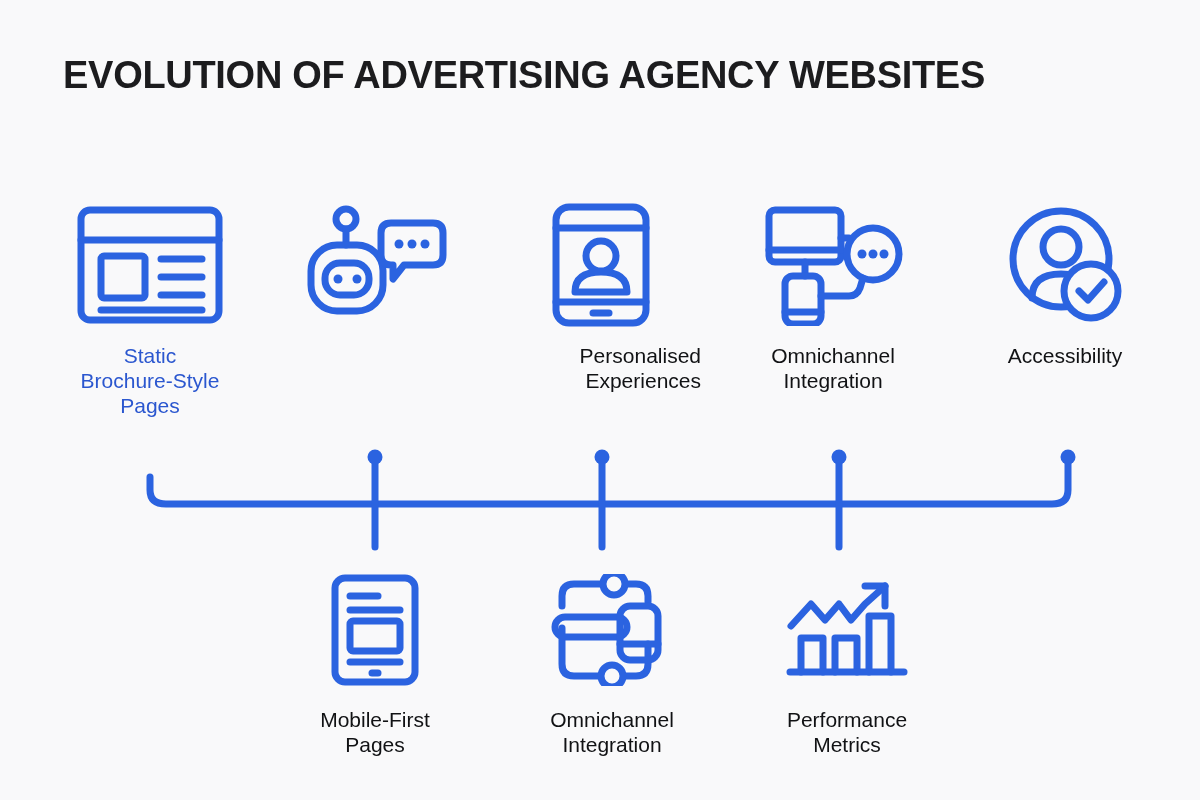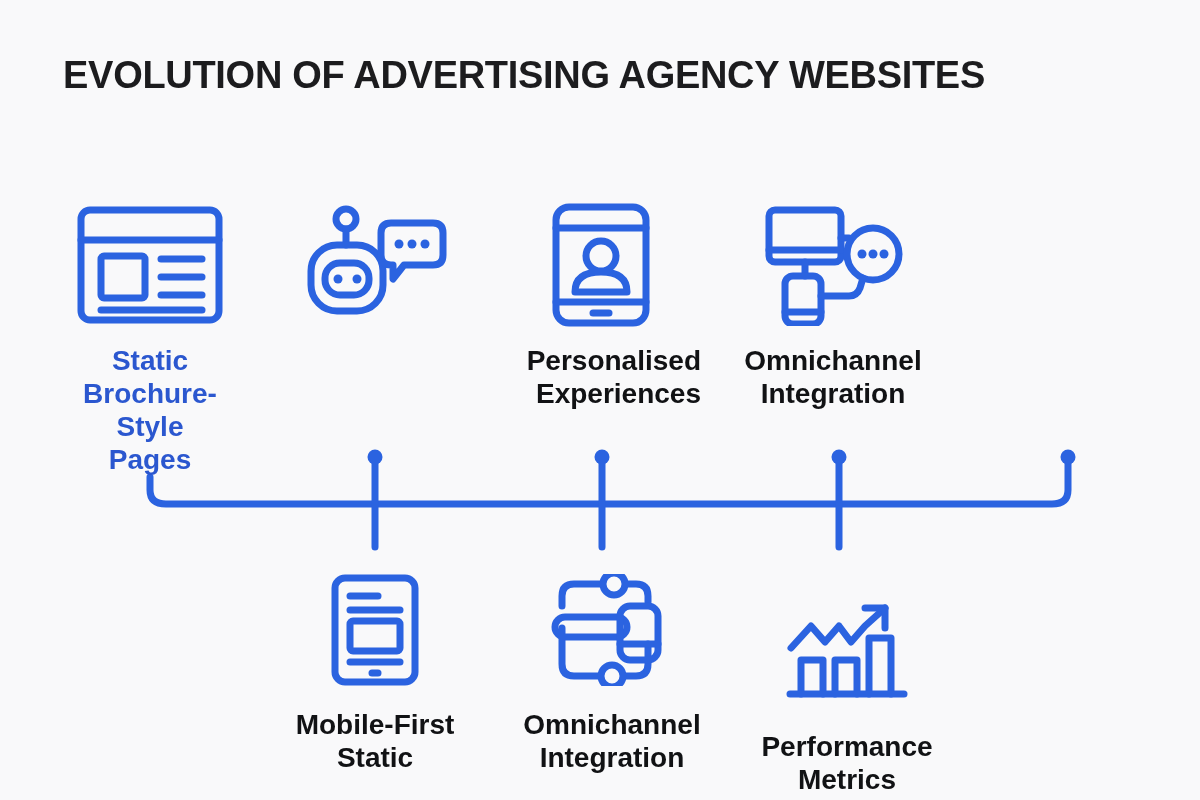--- a/index.html
+++ b/index.html
@@ -43,22 +43,22 @@
     text-align: center;
   }
   .node .icon-wrap {
     height: 130px;
     display: flex;
     align-items: center;
     justify-content: center;
   }
   .node .label {
     margin-top: 14px;
-    font-size: 28px;
-    font-weight: bold;
+    font-size: 21px;
+    font-weight: normal;
     line-height: 1.18;
     color: #111214;
     white-space: pre-line;
   }
   .node.accent .label { color: #2b57cf; }
 
   
   .node.bottom .icon-wrap { height: 120px; }
   .node.bottom .label { margin-top: 18px; }
 
@@ -167,34 +167,46 @@
         <circle cx="121" cy="50" r="4.5" fill="#2b63e0" stroke="none"></circle>
 
         <path d="M 78 34 L 86 34"></path>
         <path d="M 58 92 L 86 92 Q 94 92 97 84 L 100 74"></path>
       </svg>
     </div>
     <div class="label">Omnichannel
 Integration</div>
   </div>
 
+  <div class="node" style="left:965px; top:200px;">
+    <div class="icon-wrap">
+      <svg width="118" height="118" viewBox="0 0 118 118" xmlns="http://www.w3.org/2000/svg" fill="none" stroke="#2b63e0" stroke-width="7" stroke-linecap="round" stroke-linejoin="round">
+        <circle cx="55" cy="53" r="48"></circle>
+        <circle cx="55" cy="41" r="18"></circle>
+        <path d="M 26 92 Q 26 68 55 68 Q 84 68 84 92"></path>
+        <circle cx="85" cy="85" r="27" fill="#f9f9fa"></circle>
+        <path d="M 73 85 L 82 94 L 98 76"></path>
+      </svg>
+    </div>
+    <div class="label">Accessibility</div>
+  </div>
 
   <div class="node bottom" style="left:275px; top:570px;">
     <div class="icon-wrap">
       <svg width="90" height="114" viewBox="0 0 90 114" xmlns="http://www.w3.org/2000/svg" fill="none" stroke="#2b63e0" stroke-width="7" stroke-linecap="round" stroke-linejoin="round">
         <rect x="5" y="5" width="80" height="104" rx="10"></rect>
         <line x1="20" y1="23" x2="48" y2="23"></line>
         <line x1="20" y1="37" x2="70" y2="37"></line>
         <rect x="20" y="48" width="50" height="30" rx="3"></rect>
         <line x1="20" y1="89" x2="70" y2="89"></line>
         <line x1="42" y1="100" x2="48" y2="100"></line>
       </svg>
     </div>
     <div class="label">Mobile-First
-Static</div>
+Pages</div>
   </div>
 
   <div class="node bottom" style="left:512px; top:570px;">
     <div class="icon-wrap">
       <svg width="124" height="112" viewBox="0 0 124 112" xmlns="http://www.w3.org/2000/svg" fill="none" stroke="#2b63e0" stroke-width="7" stroke-linecap="round" stroke-linejoin="round">
 
         <path d="M 58 10 L 24 10 Q 12 10 12 22 L 12 32"></path>
         <path d="M 12 54 L 12 90 Q 12 102 24 102 L 52 102"></path>
         <path d="M 70 10 L 86 10 Q 98 10 98 22 L 98 28"></path>
         <path d="M 98 70 L 98 90 Q 98 102 86 102 L 70 102"></path>
@@ -205,21 +217,21 @@
         <line x1="70" y1="70" x2="108" y2="70"></line>
 
         <circle cx="64" cy="10" r="11" fill="#f9f9fa"></circle>
         <circle cx="62" cy="102" r="11" fill="#f9f9fa"></circle>
       </svg>
     </div>
     <div class="label">Omnichannel
 Integration</div>
   </div>
 
-  <div class="node bottom" style="left:747px; top:592px;">
+  <div class="node bottom" style="left:747px; top:570px;">
     <div class="icon-wrap">
       <svg width="124" height="108" viewBox="0 0 124 108" xmlns="http://www.w3.org/2000/svg" fill="none" stroke="#2b63e0" stroke-width="7" stroke-linecap="round" stroke-linejoin="round">
 
         <path d="M 6 50 L 26 28 L 40 44 L 54 28 L 66 44 L 80 28 L 100 10"></path>
         <path d="M 80 10 L 100 10 L 100 30"></path>
 
         <path d="M 16 96 L 16 62 L 38 62 L 38 96"></path>
         <path d="M 50 96 L 50 62 L 72 62 L 72 96"></path>
         <path d="M 84 96 L 84 40 L 106 40 L 106 96"></path>
 

